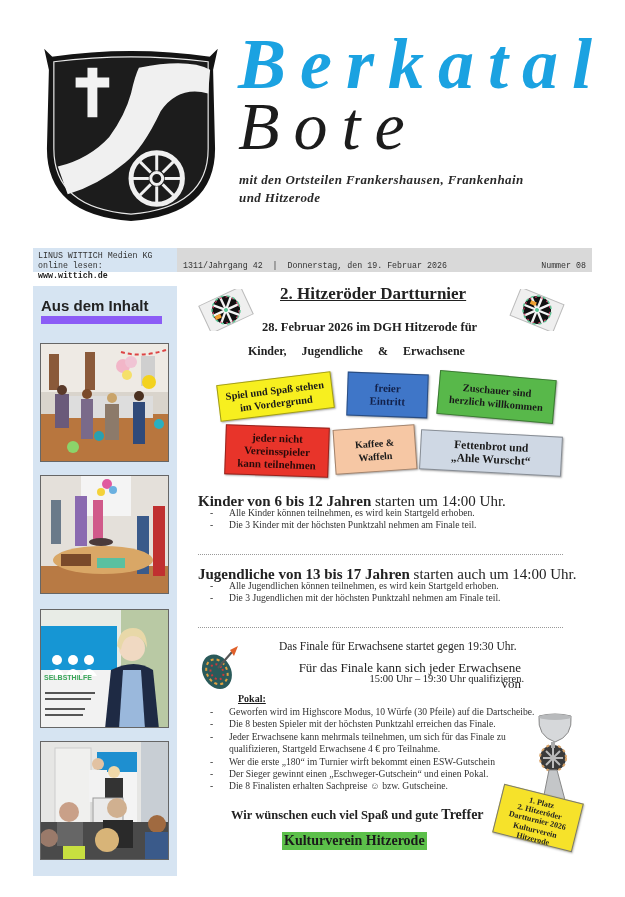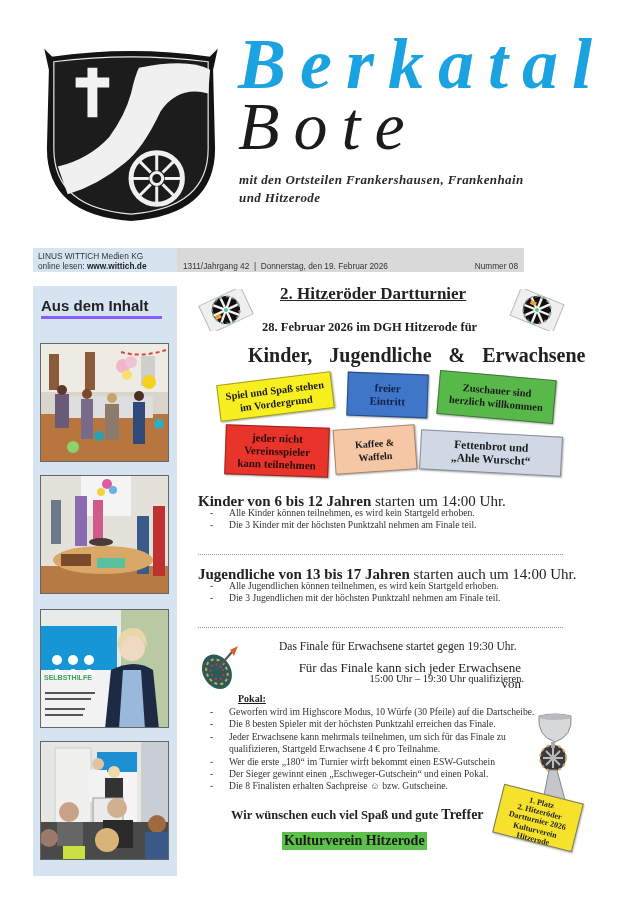--- a/index.html
+++ b/index.html
@@ -6,33 +6,33 @@
   html, body { width: 625px; height: 897px; background: #ffffff; overflow: hidden; }
   body { position: relative; font-family: "Liberation Serif", serif; color: #1a1a1a; }
 
   
   .crest { position: absolute; left: 40px; top: 40px; width: 184px; width: 182px; height: 182px; }
   .title-berkatal { position: absolute; left: 238px; top: 28px; font-family: "Liberation Serif", serif; font-style: italic; font-weight: bold; font-size: 72px; letter-spacing: 14px; color: #1ba2e1; line-height: 1; }
   .title-bote { position: absolute; left: 238px; top: 92px; font-family: "Liberation Serif", serif; font-style: italic; font-weight: normal; font-size: 68px; letter-spacing: 14px; color: #1c1c1c; line-height: 1; }
   .subtitle { position: absolute; left: 239px; top: 171px; font-family: "Liberation Serif", serif; font-style: italic; font-weight: bold; font-size: 13px; line-height: 18px; color: #2a2a2a; letter-spacing: 0.4px; }
 
   
-  .infobar { position: absolute; left: 33px; top: 248px; width: 491px; height: 24px; background: #d9d9d9; font-family: Liberation Sans, sans-serif; font-size: 8.3px; color: #333; }
+  .infobar { position: absolute; left: 33px; top: 248px; width: 559px; height: 24px; background: #d9d9d9; font-family: Liberation Mono, monospace; font-size: 8.3px; color: #333; }
   .infobar .publisher { position: absolute; left: 0; top: 0; width: 144px; height: 24px; background: #d6e4f2; padding: 3px 0 0 5px; line-height: 10px; }
   .infobar .publisher b { font-weight: bold; color: #222; }
   .infobar .issue { position: absolute; left: 150px; top: 13px; }
   .infobar .number { position: absolute; right: 6px; top: 13px; }
 
   
   .sidebar { position: absolute; left: 33px; top: 286px; width: 144px; height: 590px; background: #d6e4f2; }
-  .sidebar .heading { position: absolute; left: 8px; top: 11px; font-family: "Liberation Sans", sans-serif; font-weight: bold; font-size: 15px; color: #222; padding-bottom: 2px; border-bottom: 3px solid #8b5cf6; width: 121px; }
+  .sidebar .heading { position: absolute; left: 8px; top: 11px; font-family: "Liberation Sans", sans-serif; font-weight: bold; font-size: 15px; color: #222; padding-bottom: 2px; border-bottom: 8px solid #8b5cf6; width: 121px; }
   .photo { position: absolute; left: 7px; width: 129px; border: 1px solid #666; overflow: hidden; }
   .event-title { position: absolute; left: 280px; top: 284px; font-weight: bold; font-size: 17px; text-decoration: underline; color: #222; }
   .event-date { position: absolute; left: 262px; top: 320px; font-weight: bold; font-size: 12.5px; color: #222; }
-  .event-audience { position: absolute; left: 248px; top: 344px; font-weight: bold; font-size: 20px; word-spacing: 12px; color: #222; }
+  .event-audience { position: absolute; left: 248px; top: 344px; font-weight: bold; font-size: 12px; word-spacing: 12px; color: #222; }
 
   .dartboard { position: absolute; width: 58px; height: 42px; }
 
   .note { position: absolute; font-weight: bold; font-size: 11px; line-height: 13px; text-align: center; display: flex; align-items: center; justify-content: center; border: 1px solid rgba(0,0,0,0.35); box-shadow: 1px 1px 2px rgba(0,0,0,0.35); color: #1a1a1a; }
 
   .section-head { position: absolute; left: 198px; font-size: 15px; color: #222; }
   .section-head b { font-weight: bold; }
   .bullets { position: absolute; left: 210px; font-size: 9.6px; line-height: 12.4px; color: #333; list-style: none; }
   .bullets li { position: relative; padding-left: 19px; }
   .bullets li::before { content: "-"; position: absolute; left: 0; }

